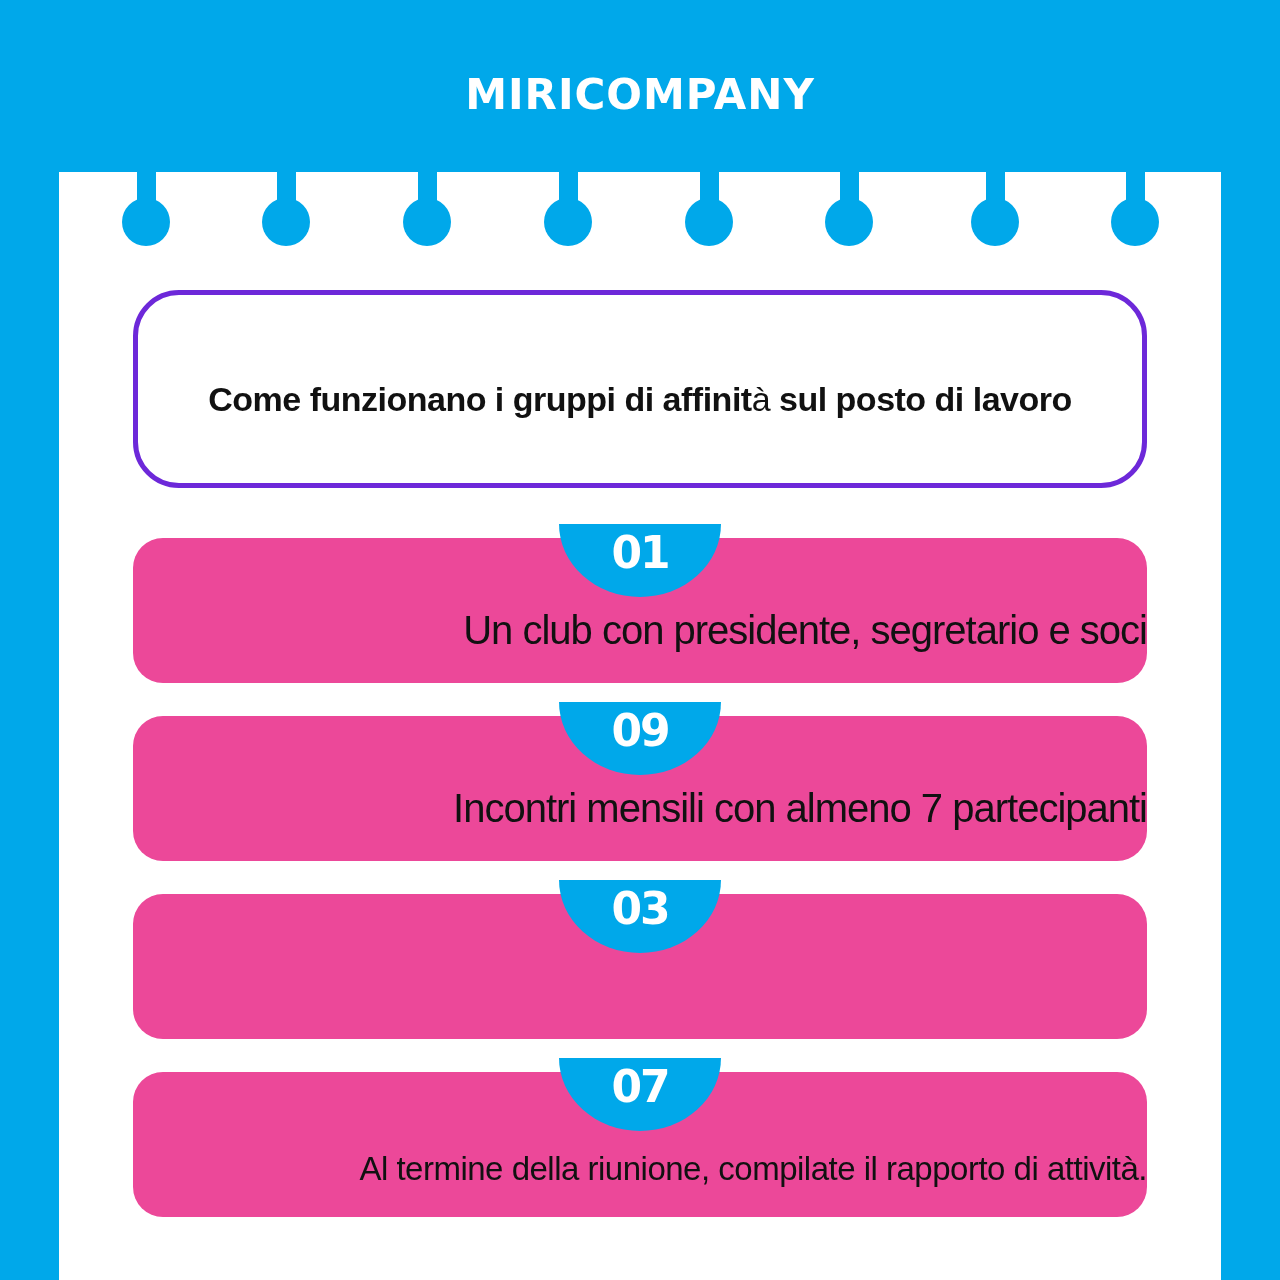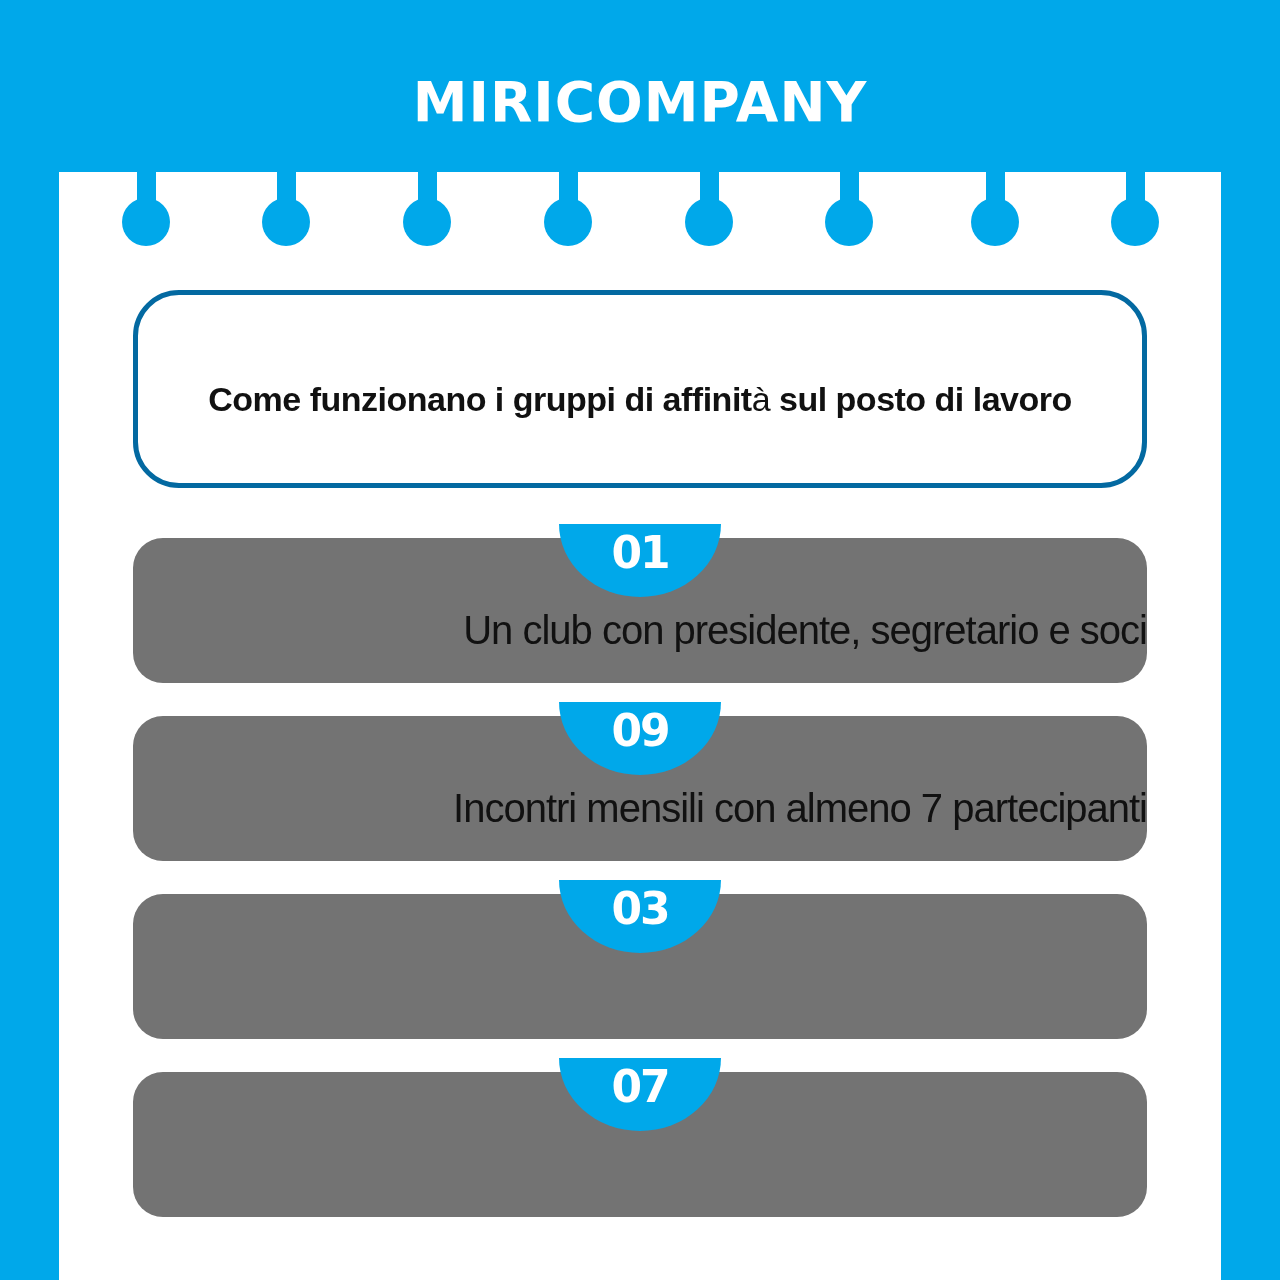--- a/index.html
+++ b/index.html
@@ -3,43 +3,43 @@
 <meta charset="utf-8">
 <style>
   html, body { margin:0; padding:0; }
   body {
     width:1280px; height:1280px; position:relative; overflow:hidden;
     background:#00a8ea;
     font-family:"Liberation Sans", "DejaVu Sans", sans-serif;
   }
   .brand {
     position:absolute; left:0; top:70px; width:1280px; text-align:center;
-    color:#fff; font-weight:700; font-size:55px; letter-spacing:1px;
+    color:#fff; font-weight:700; font-size:42px; letter-spacing:1px;
     font-family:"DejaVu Sans", sans-serif;
   }
   .card {
     position:absolute; left:59px; top:172px; width:1162px; height:1108px;
     background:#fff;
   }
   .ring { position:absolute; top:172px; width:48px; height:74px; }
   .ring .stem { position:absolute; left:15px; top:0; width:19px; height:30px; background:#00a8ea; }
   .ring .hole { position:absolute; left:0; top:26px; width:48px; height:48px; border-radius:50%; background:#00a8ea; }
   .title-box {
     position:absolute; left:133px; top:290px; width:1004px; height:188px;
-    border:5px solid #0369a1; border-radius:46px; background:#fff;
+    border:5px solid #6d28d9; border-radius:46px; background:#fff;
     display:flex; align-items:center; justify-content:center;
   }
   .title-box .t {
     font-weight:700; font-size:34px; color:#111; letter-spacing:-0.5px; margin-top:20px;
     white-space:nowrap;
   }
   .title-box .accent { font-weight:400; }
   .item {
     position:absolute; left:133px; width:1014px; height:145px;
-    background:#737373; border-radius:30px;
+    background:#ec4899; border-radius:30px;
   }
   .badge {
     position:absolute; left:426px; top:-14px; width:162px; height:73px;
     background:#00a8ea; border-radius:0 0 81px 81px / 0 0 73px 73px;
     color:#fff; font-weight:700; font-size:44px; text-align:center; line-height:58px;
     font-family:"DejaVu Sans", sans-serif; letter-spacing:-2px;
   }
   .item .txt {
     position:absolute; left:0; right:0; top:70px; text-align:right;
     color:#111; font-size:40px; white-space:nowrap; letter-spacing:-1px;
@@ -99,13 +99,14 @@
   <div class="badge">09</div>
   <div class="txt">Incontri mensili con almeno 7 partecipanti</div>
 </div>
 
 <div class="item" style="top:894px">
   <div class="badge">03</div>
 </div>
 
 <div class="item" style="top:1072px">
   <div class="badge">07</div>
+  <div class="txt small">Al termine della riunione, compilate il rapporto di attività.</div>
 </div>
 
 </body></html>

